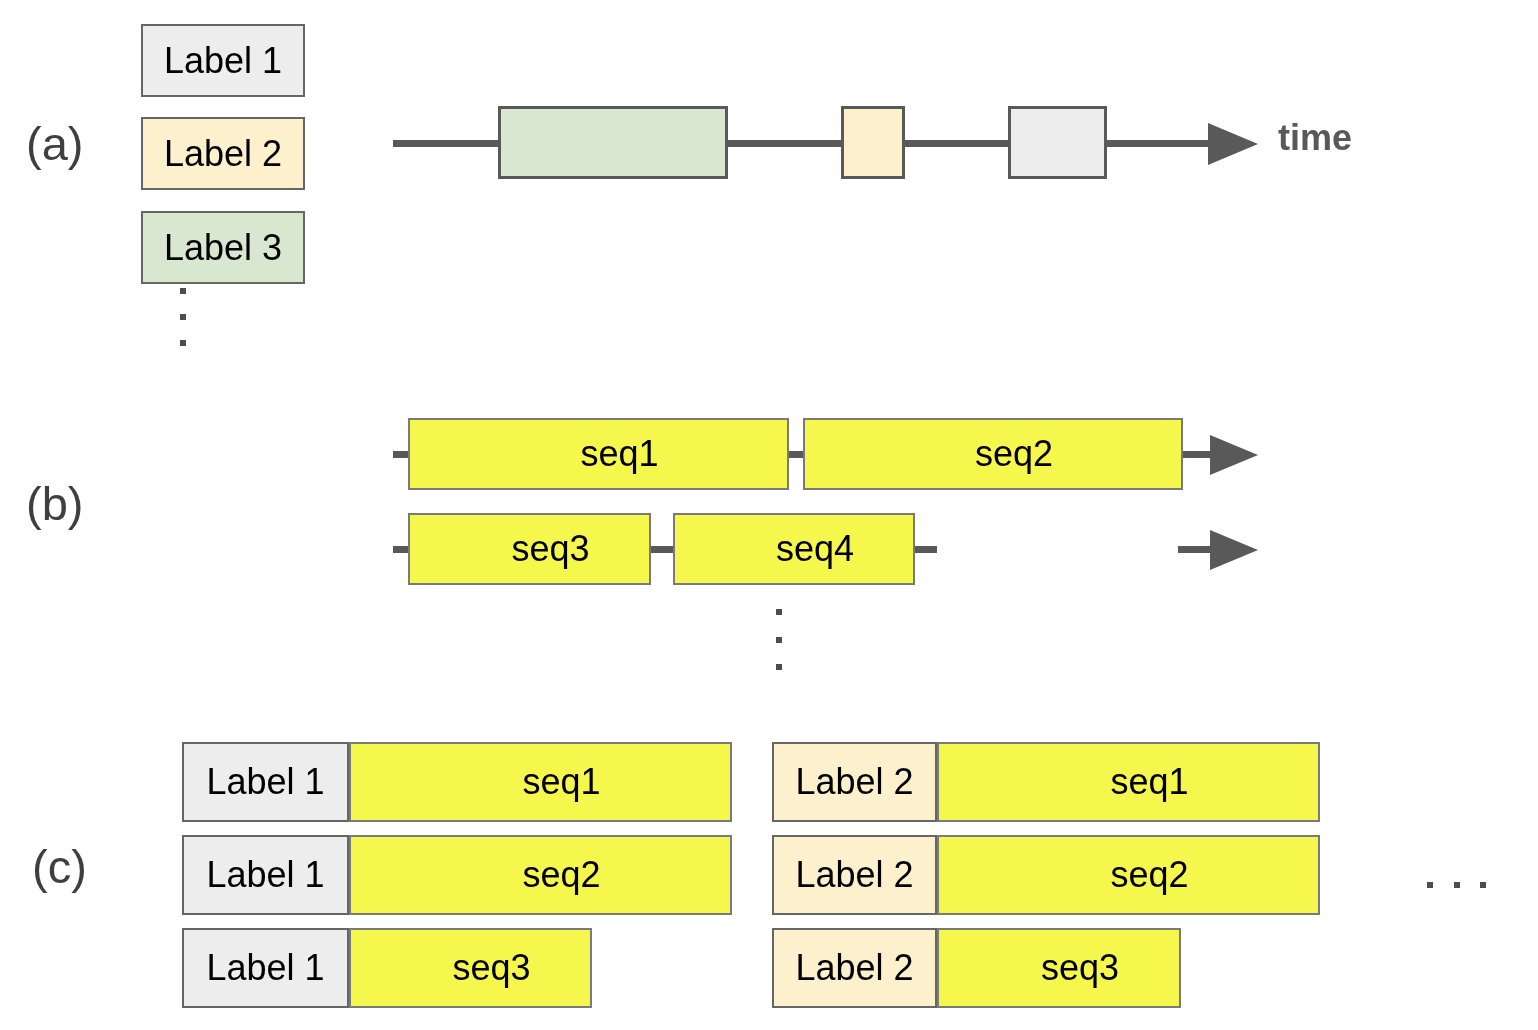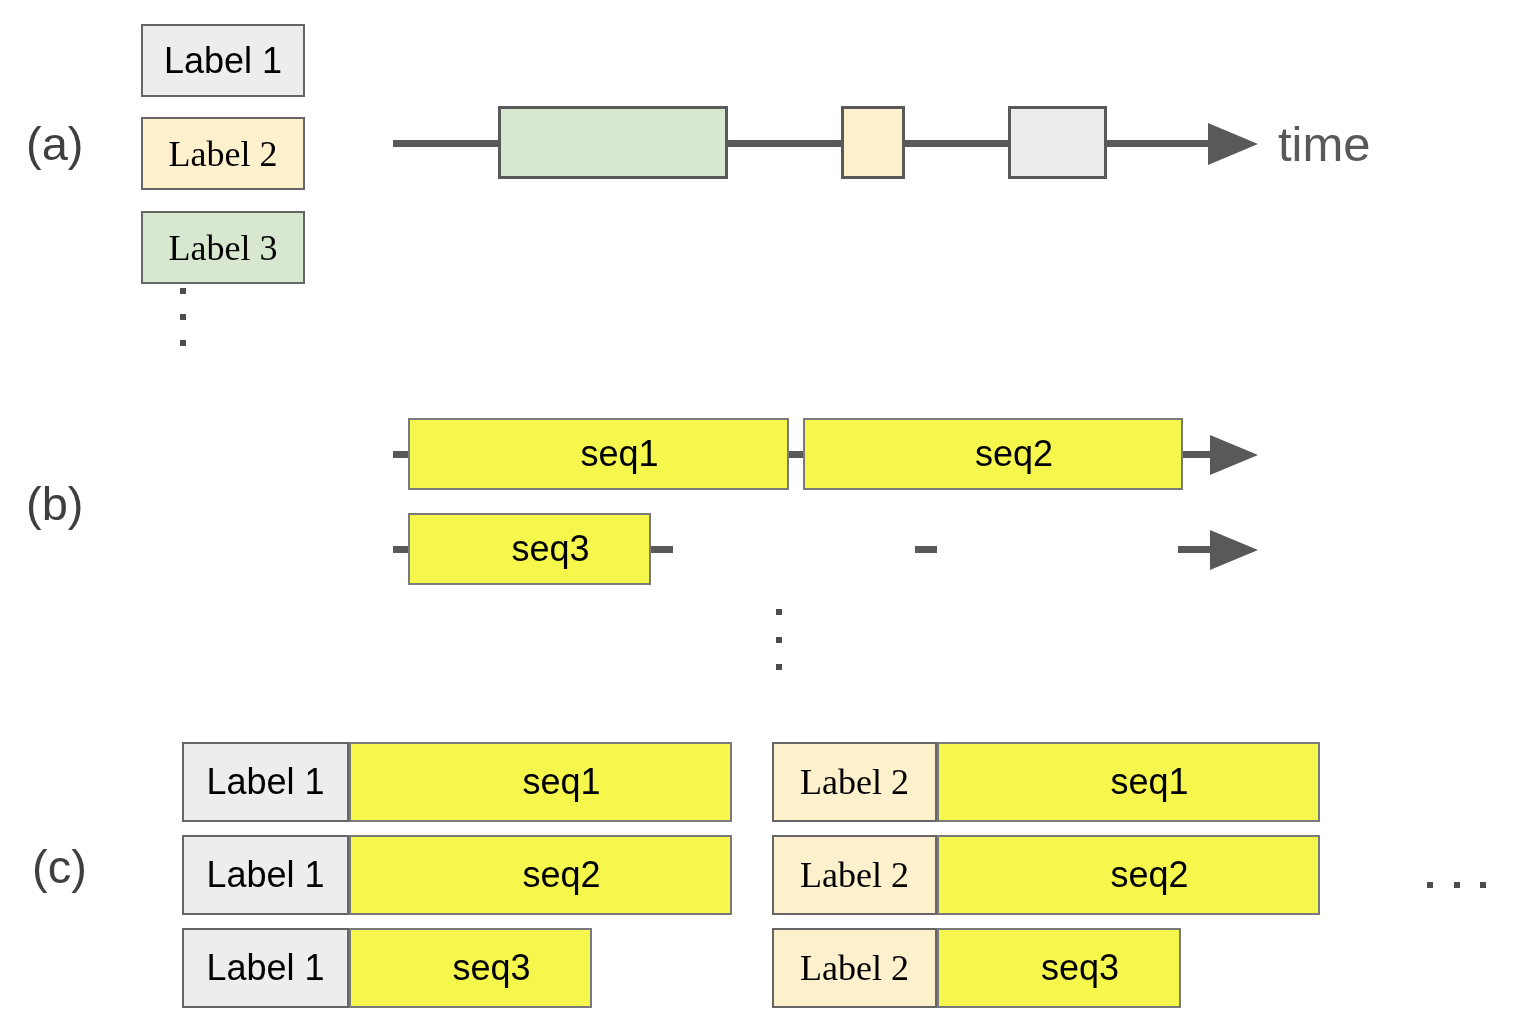--- a/index.html
+++ b/index.html
@@ -9,37 +9,37 @@
   }
   .caption{
     position:absolute;font-size:47px;color:var(--caption_color);
     line-height:1;white-space:nowrap;
   }
   .box{
     position:absolute;box-sizing:border-box;display:flex;align-items:center;justify-content:center;
     font-size:36px;color:#000;white-space:nowrap;border:2px solid var(--box_border);
   }
   .fill-gray{background:var(--gray_fill);align-items:center;}
-  .fill-cream{background:var(--cream_fill);font-family:Liberation Serif, serif;}
-  .fill-green{background:var(--green_fill);font-family:Liberation Serif, serif;}
+  .fill-cream{background:var(--cream_fill);}
+  .fill-green{background:var(--green_fill);}
   .fill-yellow{background:var(--yellow_fill);border-color:var(--seq_border);padding-left:42px;}
   .tl-box{border:3px solid var(--line_color);}
   .hline{position:absolute;height:7px;background:var(--line_color);}
   .arrowhead{
     position:absolute;width:0;height:0;
     border-top:21px solid transparent;border-bottom:21px solid transparent;
     border-left:50px solid var(--line_color);
   }
   .arrowhead.small{
     border-top:20px solid transparent;border-bottom:20px solid transparent;
     border-left:48px solid var(--line_color);
   }
   .dot{position:absolute;width:6px;height:6px;background:var(--dots_color);}
   .axis-label{
-    position:absolute;font-size:49px;color:var(--axis_text_color);line-height:1;white-space:nowrap;
+    position:absolute;font-size:36px;color:var(--axis_text_color);line-height:1;white-space:nowrap;font-weight:bold;
   }
 </style>
 </head>
 <body>
 
 <div class="stage">
 
   <div class="caption" style="left:26px;top:120px;">(a)</div>
 
   <div class="box fill-gray" style="left:141px;top:24px;width:164px;height:73px;">
@@ -75,20 +75,23 @@
     <span>seq2</span>
   </div>
   <div class="hline" style="left:1183px;top:451px;width:28px;"></div>
   <div class="arrowhead small" style="left:1210px;top:435px;"></div>
 
   <div class="hline" style="left:393px;top:546px;width:15px;"></div>
   <div class="box fill-yellow" style="left:408px;top:513px;width:243px;height:72px;">
     <span>seq3</span>
   </div>
   <div class="hline" style="left:651px;top:546px;width:22px;"></div>
+  <div class="box fill-yellow" style="left:673px;top:513px;width:242px;height:72px;">
+    <span>seq4</span>
+  </div>
   <div class="hline" style="left:915px;top:546px;width:22px;"></div>
   <div class="hline" style="left:1178px;top:546px;width:33px;"></div>
   <div class="arrowhead small" style="left:1210px;top:530px;"></div>
 
   <div class="dot" style="left:776px;top:609px;"></div>
   <div class="dot" style="left:776px;top:637px;"></div>
   <div class="dot" style="left:776px;top:664px;"></div>
 
   <div class="caption" style="left:32px;top:843px;">(c)</div>
 

